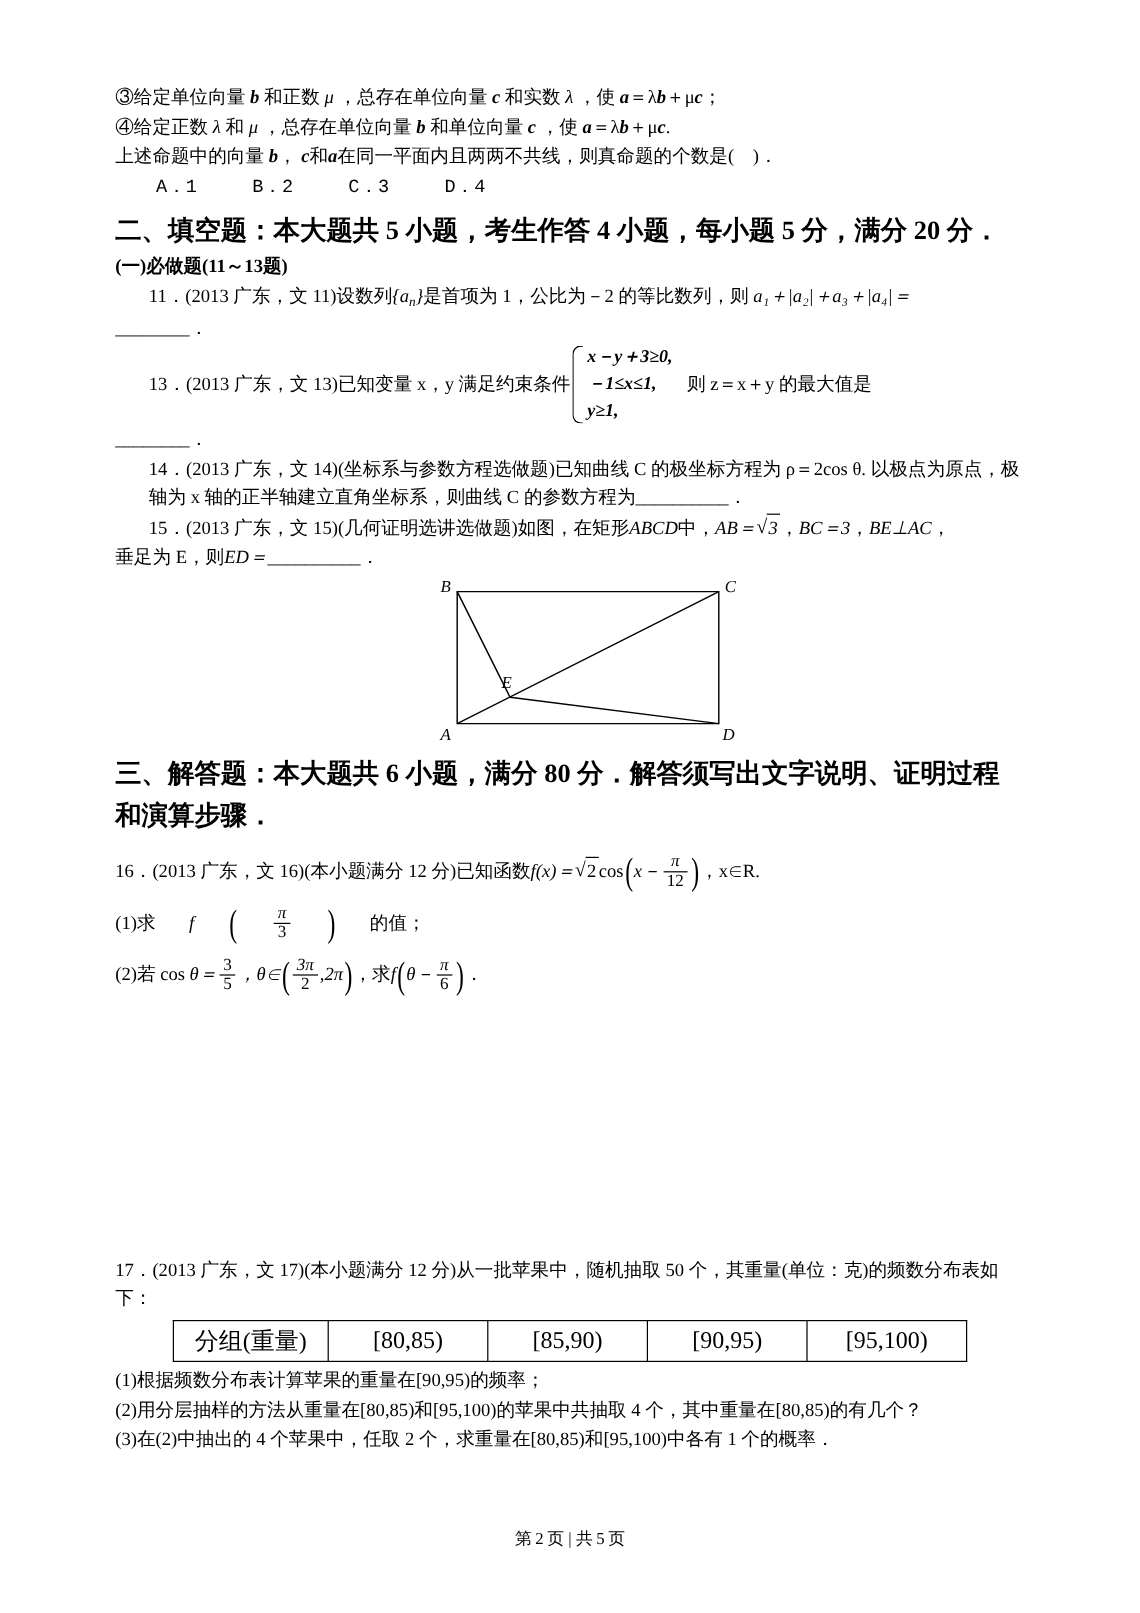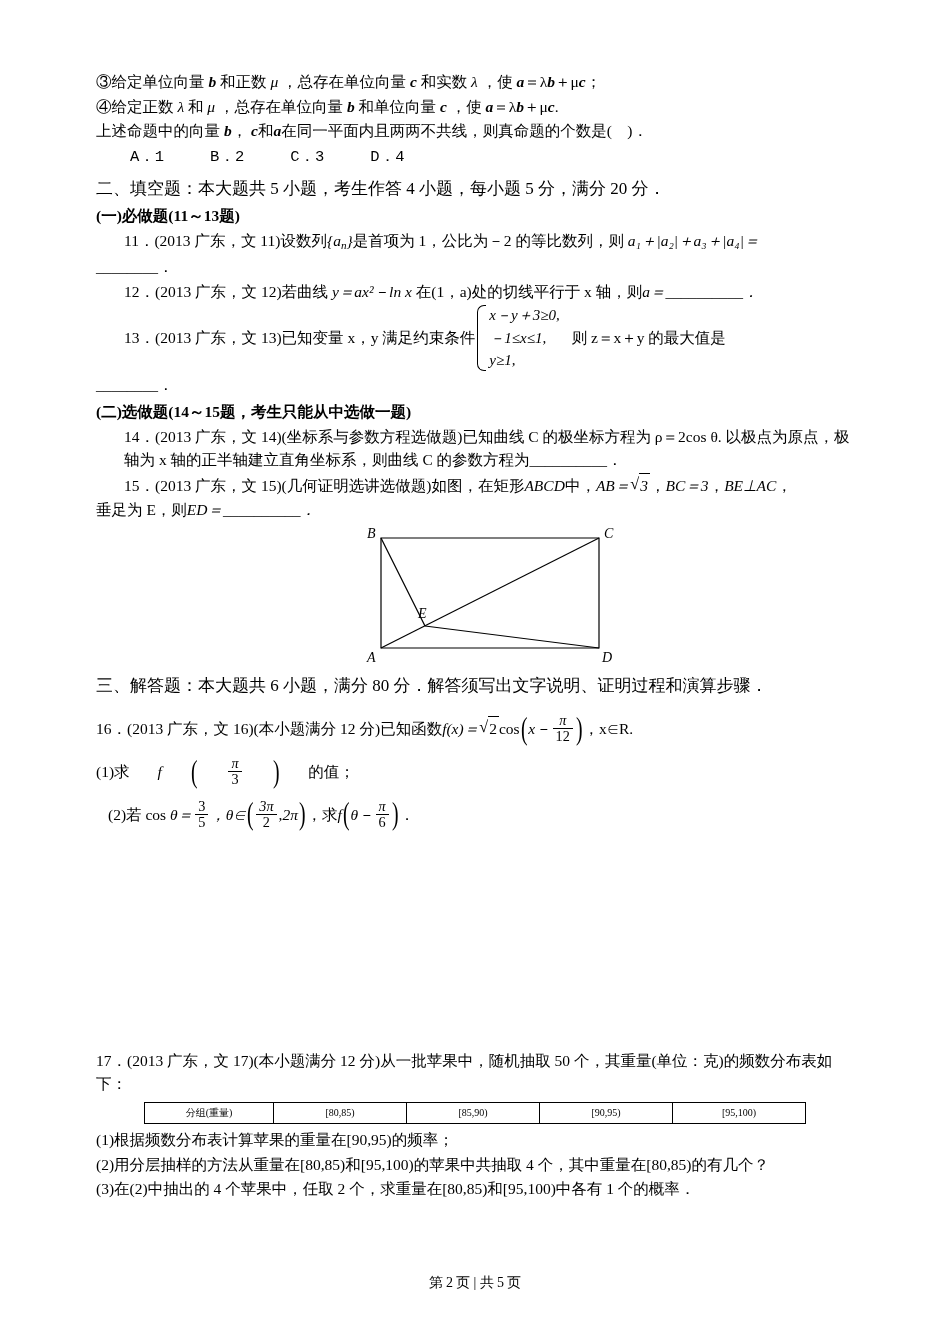--- a/index.html
+++ b/index.html
@@ -24,22 +24,22 @@
   .line {
     font-size: 15.5px;
     line-height: 1.52;
     margin: 0 0 1px 0;
     white-space: normal;
   }
   .bold {
     font-weight: bold;
   }
   .sec-head {
-    font-size: 17px;
-    font-weight: normal;
+    font-size: 22px;
+    font-weight: bold;
     line-height: 1.6;
     margin: 6px 0 2px 0;
   }
   .hang {
     padding-left: 28px;
     text-indent: 0;
   }
   .it { font-style: italic; }
   .bi { font-style: italic; font-weight: bold; }
   .sub { font-size: 0.72em; vertical-align: -0.28em; }
@@ -92,21 +92,21 @@
     position: absolute;
     left: 2px;
     top: 1px;
     bottom: 1px;
     width: 8px;
     border-left: 1.4px solid #000;
     border-top: 1.4px solid #000;
     border-bottom: 1.4px solid #000;
     border-radius: 7px 0 0 7px;
   }
-  .cases div { white-space: nowrap; }
+  .cases div { white-space: nowrap; font-weight: bold; }
 
   .bigparen {
     display: inline-block;
     vertical-align: middle;
     font-size: 2.05em;
     line-height: 0.5;
     font-weight: 200;
     transform: scaleX(0.62);
     margin: 0 -1px;
   }
@@ -130,21 +130,21 @@
   }
 
   
   .tbl-wrap {
     display: flex;
     justify-content: center;
     margin: 6px 0 4px 0;
   }
   table.freq {
     border-collapse: collapse;
-    font-size: 10px;
+    font-size: 20px;
   }
   table.freq td {
     border: 1px solid #000;
     text-align: center;
     padding: 3px 10px;
     white-space: nowrap;
   }
   table.freq td.lab { width: 108px; }
   table.freq td.dat { width: 112px; }
 
@@ -203,40 +203,34 @@
 
   <div class="sec-head">二、填空题：本大题共 5 小题，考生作答 4 小题，每小题 5 分，满分 20 分．</div>
   <div class="line bold">(一)必做题(11～13题)</div>
 
   <div class="line hang">
     <span>11．</span><span>(2013 广东，文 11)</span><span>设数列</span><span class="it">{a</span><span class="it sub">n</span><span class="it">}</span><span>是首项为 1，公比为－2 的等比数列，则</span>
     <span class="it">a₁＋|a₂|＋a₃＋|a₄|＝</span>
   </div>
   <div class="line">________．</div>
 
-  <div class="line hang">
-    <span>12．</span><span>(2013 广东，文 12)</span><span>若曲线</span>
-    <span class="it">y＝ax²－ln x</span>
-    <span>在(1，a)处的切线平行于 x 轴，则</span><span class="it">a＝__________．</span>
-  </div>
 
   <div class="line hang row-flex" style="align-items:center;">
     <span>13．</span>
       <span>(2013 广东，文 13)</span>
       <span>已知变量 x，y 满足约束条件</span>
     <span class="cases">
       <div class="it">x－y＋3≥0,</div>
       <div class="it">－1≤x≤1,</div>
       <div class="it">y≥1,</div>
     </span>
     <span style="margin-left:12px;">则 z＝x＋y 的最大值是</span>
   </div>
   <div class="line">________．</div>
 
-  <div class="line bold" style="margin-top:4px;">(二)选做题(14～15题，考生只能从中选做一题)</div>
 
   <div class="line hang" style="text-indent:0;">
     <span>14．</span><span>(2013 广东，文 14)</span><span>(坐标系与参数方程选做题)已知曲线 C 的极坐标方程为 ρ＝2cos θ. 以极点为原点，极轴为 x 轴的正半轴建立直角坐标系，则曲线 C 的参数方程为</span><span>__________．</span>
   </div>
 
   <div class="line hang" style="text-indent:0;">
     <span>15．</span><span>(2013 广东，文 15)</span><span>(几何证明选讲选做题)如图，在矩形</span><span class="it">ABCD</span><span>中，</span><span class="it">AB＝</span><span class="sqrt"><span class="it">3</span></span><span>，</span><span class="it">BC＝3</span><span>，</span><span class="it">BE⊥AC</span><span>，</span>
   </div>
   <div class="line">
     <span>垂足为 E，则</span><span class="it">ED＝__________．</span>
@@ -287,21 +281,21 @@
       <span class="it">f</span>
       <span class="bigparen">(</span>
       <span class="frac">
         <span class="num it">π</span>
         <span class="den">3</span>
       </span>
       <span class="bigparen">)</span>
       <span>的值；</span>
   </div>
 
-  <div class="line row-flex" style="margin-top:12px;margin-left:12px;">
+  <div class="line row-flex" style="margin-top:12px;">
     <span>(2)若 cos</span>&nbsp;<span class="it">θ＝</span><span class="frac">
         <span class="num">3</span>
         <span class="den">5</span>
       </span><span class="it">，θ∈</span><span class="bigparen">(</span><span class="frac">
         <span class="num it">3π</span>
         <span class="den">2</span>
       </span><span class="it">,2π</span><span class="bigparen">)</span><span>，求</span><span class="it">f</span><span class="bigparen">(</span><span class="it">θ－</span><span class="frac">
         <span class="num it">π</span>
         <span class="den">6</span>
       </span><span class="bigparen">)</span><span>．</span>

